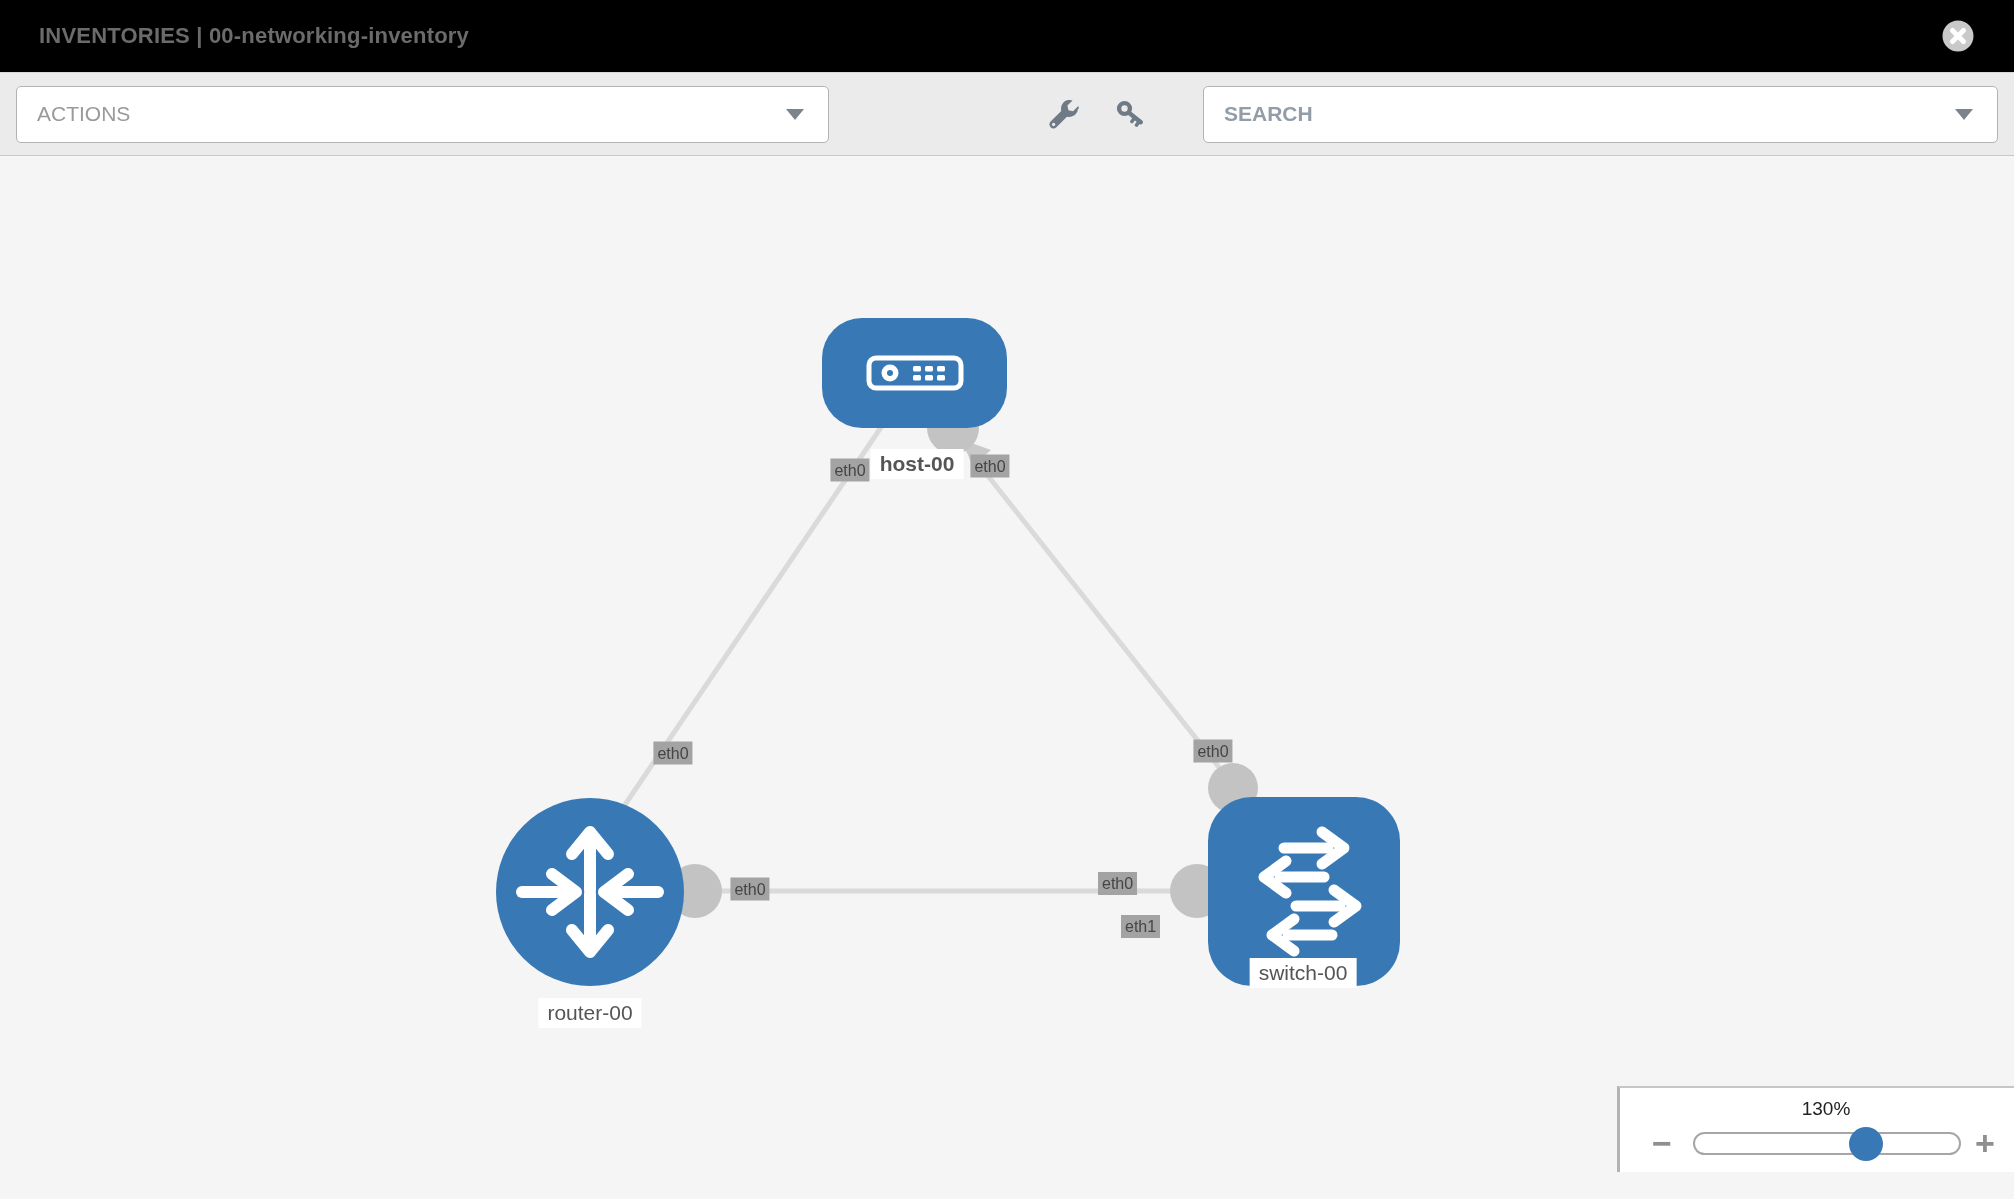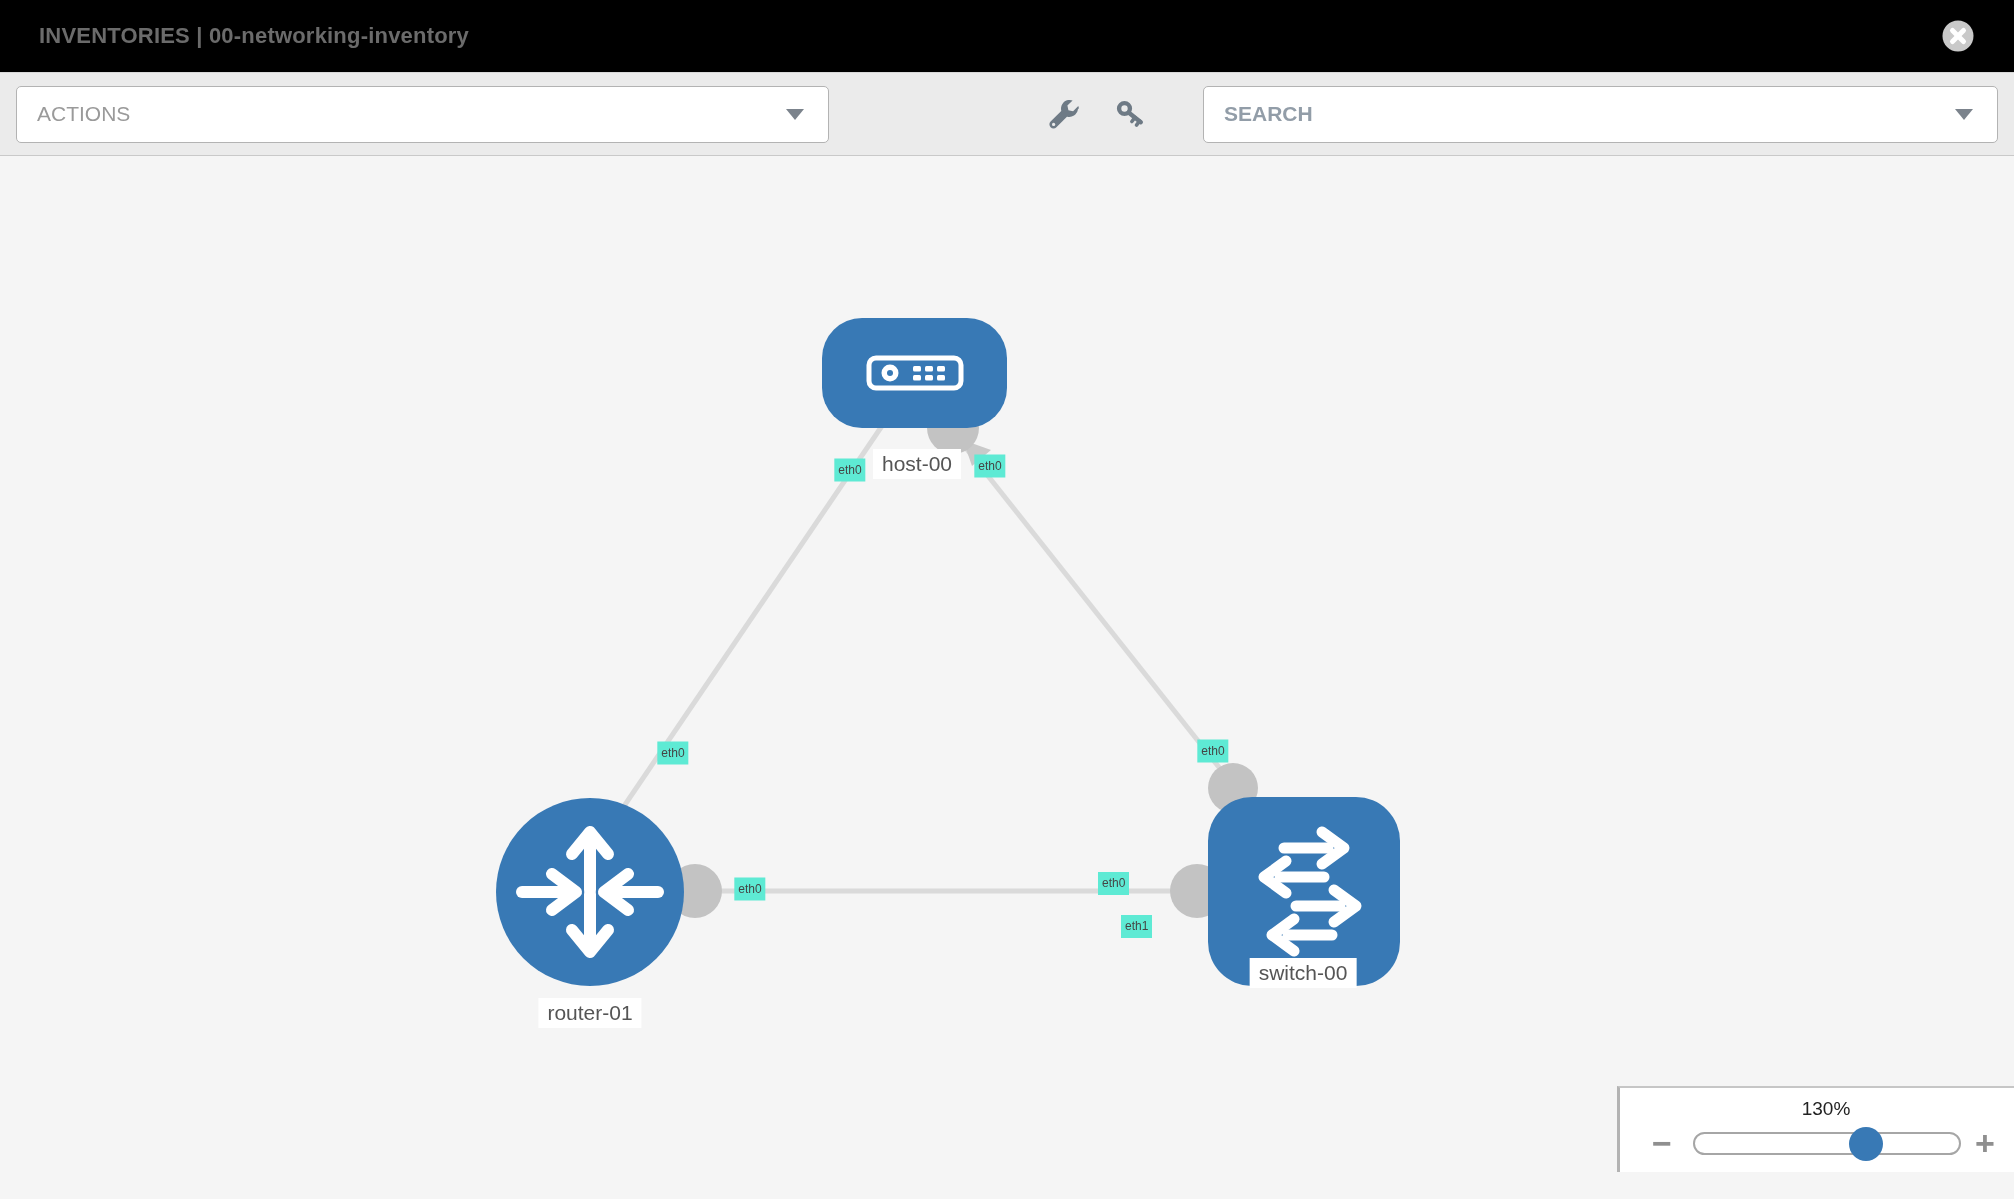--- a/index.html
+++ b/index.html
@@ -23,21 +23,21 @@
   .dd-search .dd-label { color:#929da8; }
   .caret { width:0; height:0; border-left:9px solid transparent; border-right:9px solid transparent;
            border-top:11px solid #7b838c; }
   .tools { position:absolute; left:1047px; top:0; height:83px; display:flex; align-items:center; gap:36px; }
   .tool-btn { width:32px; height:32px; border:none; background:transparent; cursor:pointer; padding:0; }
 
   
   .canvas { position:relative; width:2014px; height:1043px; background:#f5f5f5; }
   .topo { position:absolute; left:0; top:0; }
 
-  .chip { position:absolute; background:#5eead4; color:#454545; font-size:12px;
+  .chip { position:absolute; background:#a3a3a3; color:#454545; font-size:16px;
           line-height:23px; padding:0 4px; white-space:nowrap; z-index:3; }
   .chip.centered { transform:translate(-50%,-50%); }
   .node-label { position:absolute; background:#fff; color:#555; font-size:21px;
                 line-height:30px; padding:0 9px; white-space:nowrap;
                 transform:translate(-50%,-50%); z-index:3; }
   .chip-back  { z-index:4; }
   .chip-front { z-index:5; }
 
   
   .zoom-panel { position:absolute; left:1617px; top:930px; width:397px; height:86px;
@@ -150,22 +150,22 @@
         <line x1="1324" y1="721" x2="1280" y2="721"></line>
         <polyline points="1286,705 1264,721 1286,737"></polyline>
         <line x1="1296" y1="750" x2="1340" y2="750"></line>
         <polyline points="1334,734 1356,750 1334,766"></polyline>
         <line x1="1332" y1="779" x2="1288" y2="779"></line>
         <polyline points="1294,763 1272,779 1294,795"></polyline>
       </g>
     </g>
   </svg>
 
-  <div class="node-label" style="left:917px; top:308px;">host-00</div>
-  <div class="node-label" style="left:590px; top:857px;">router-01</div>
+  <div class="node-label" style="left:917px; top:308px;font-weight:bold;">host-00</div>
+  <div class="node-label" style="left:590px; top:857px;">router-00</div>
   <div class="node-label" style="left:1303px; top:817px;">switch-00</div>
 
   <div class="chip centered" style="left:850px; top:314px;">eth0</div>
   <div class="chip centered" style="left:990px; top:310px;">eth0</div>
   <div class="chip centered" style="left:673px; top:597px;">eth0</div>
   <div class="chip centered" style="left:1213px; top:595px;">eth0</div>
   <div class="chip centered" style="left:750px; top:733px;">eth0</div>
   <div class="chip chip-back" style="left:1098px; top:716px;">eth0</div>
   <div class="chip chip-front" style="left:1121px; top:716px;margin-top:43px;">eth1</div>
 

